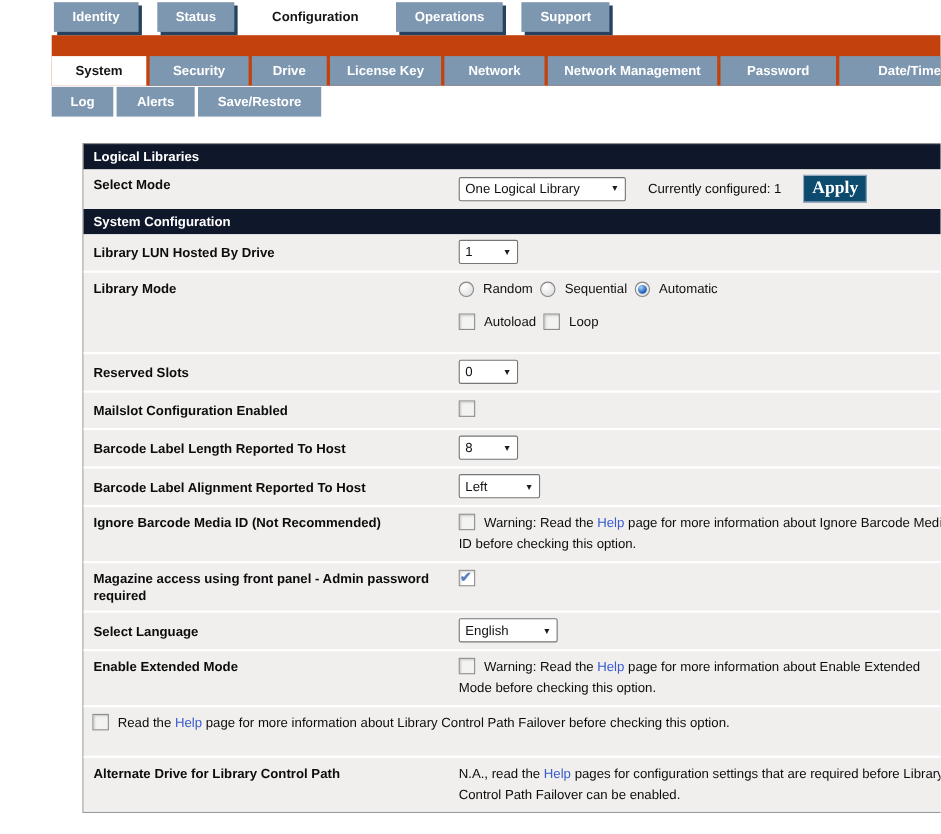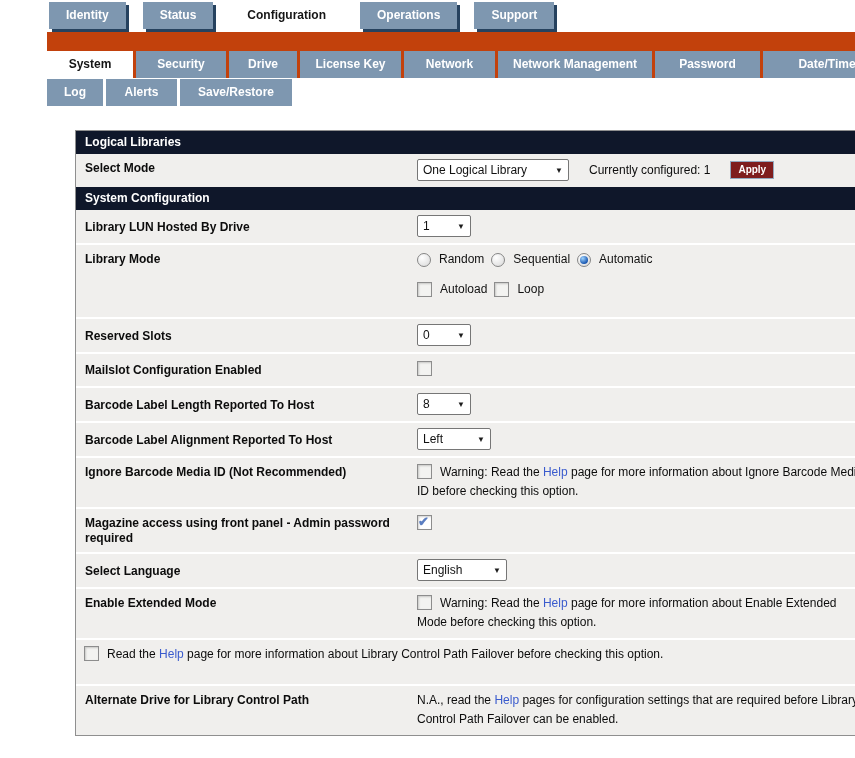--- a/index.html
+++ b/index.html
@@ -46,22 +46,22 @@
   .inline-items{display:flex;align-items:center;gap:20px;flex-wrap:wrap;}
 
   
   .dd{display:inline-flex;align-items:center;justify-content:space-between;
       background:#fff;border:1px solid #767676;border-radius:2px;height:20px;
       padding:0 5px;vertical-align:middle;cursor:default;}
   .dd-arrow{font-size:8px;color:#1c1c1c;margin-left:8px;}
   .dd-num{width:42px;} .dd-left{width:62px;} .dd-lang{width:78px;} .dd-xl{width:140px;}
 
   
-  .btn-apply{background:#7f1d1d;color:#fff;font-weight:bold;border:1px solid #93a9bf;
-             padding:2px 7px 3px;font-size:10px;cursor:default;}
+  .btn-apply{background:#0c4a6e;color:#fff;font-weight:bold;border:1px solid #93a9bf;
+             padding:2px 7px 3px;font-size:16px;cursor:default;font-family:Liberation Serif, serif;}
 
   
   .checkbox{display:inline-block;width:13px;height:13px;border:1px solid #8d8d8d;
             background:#f3f3f1;box-shadow:inset 1px 1px 2px rgba(0,0,0,.18);
             position:relative;vertical-align:-3px;}
   .checkbox.checked{background:#fff;}
   .checkbox.checked::after{content:"✔";position:absolute;left:0px;top:-4px;
             color:#5b7ec1;font-size:13px;font-weight:bold;}
   .radio{display:inline-block;width:12px;height:12px;border:1px solid #868686;border-radius:50%;
          background:radial-gradient(circle at 35% 30%, #ffffff 0%, #dcdcdc 90%);

